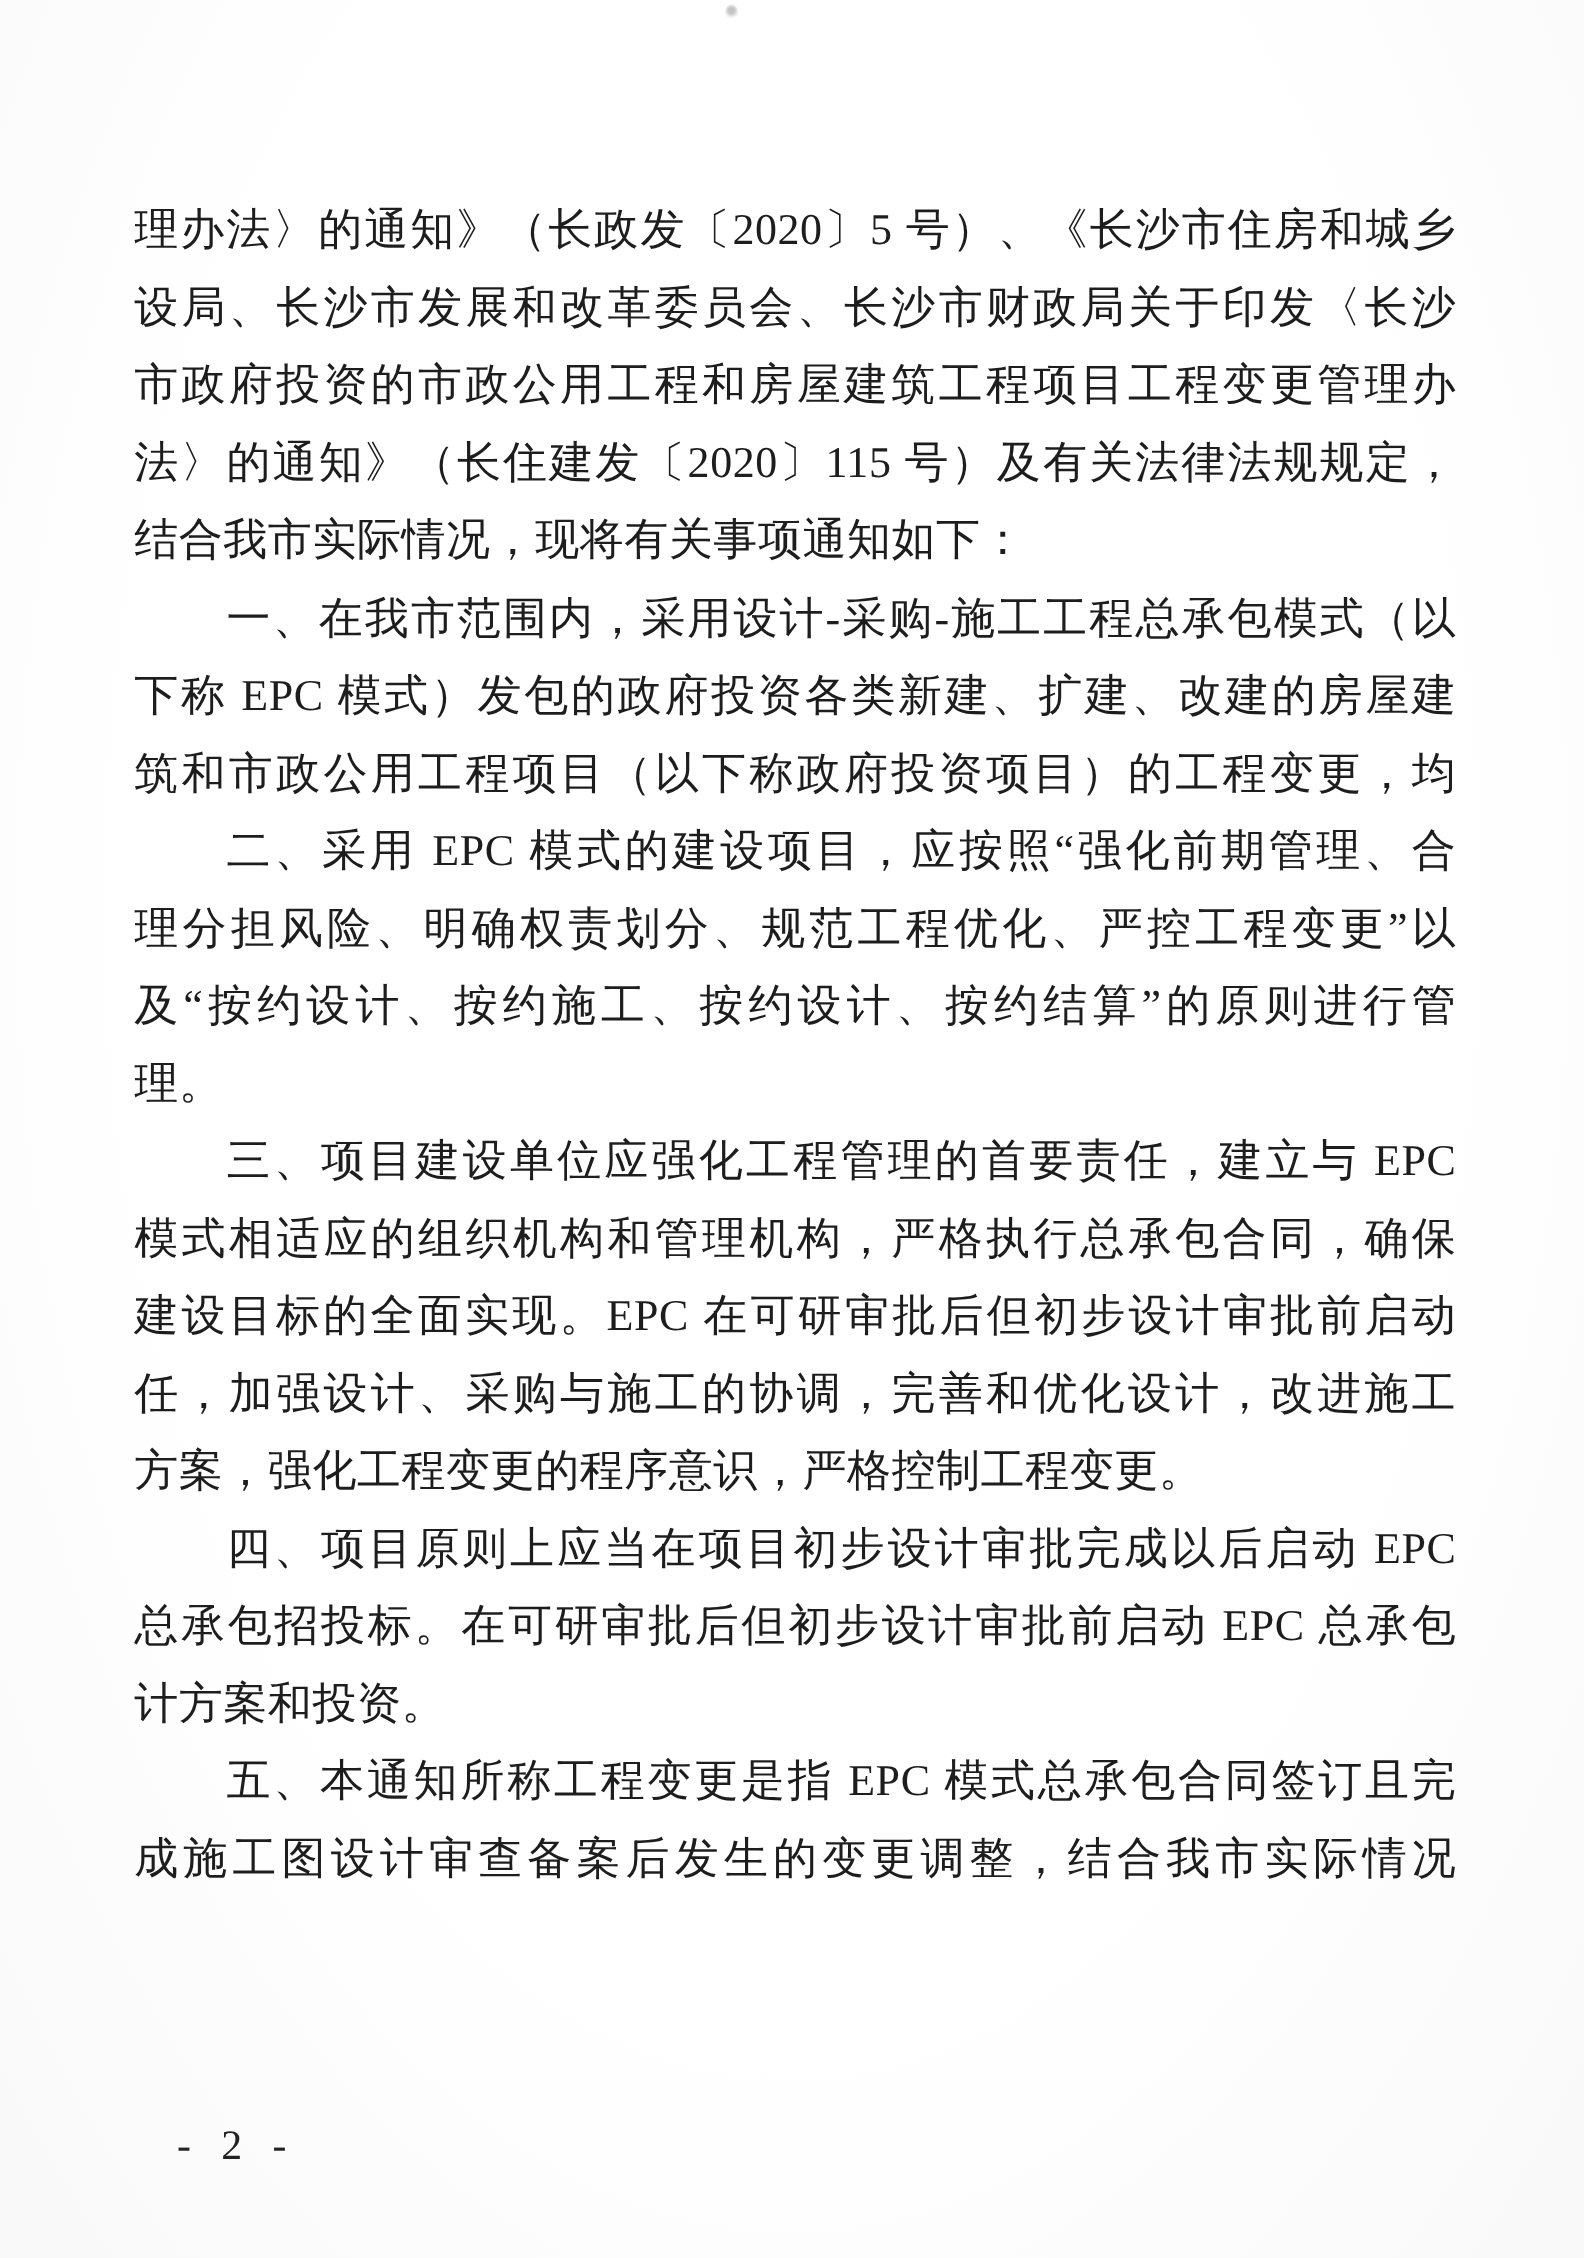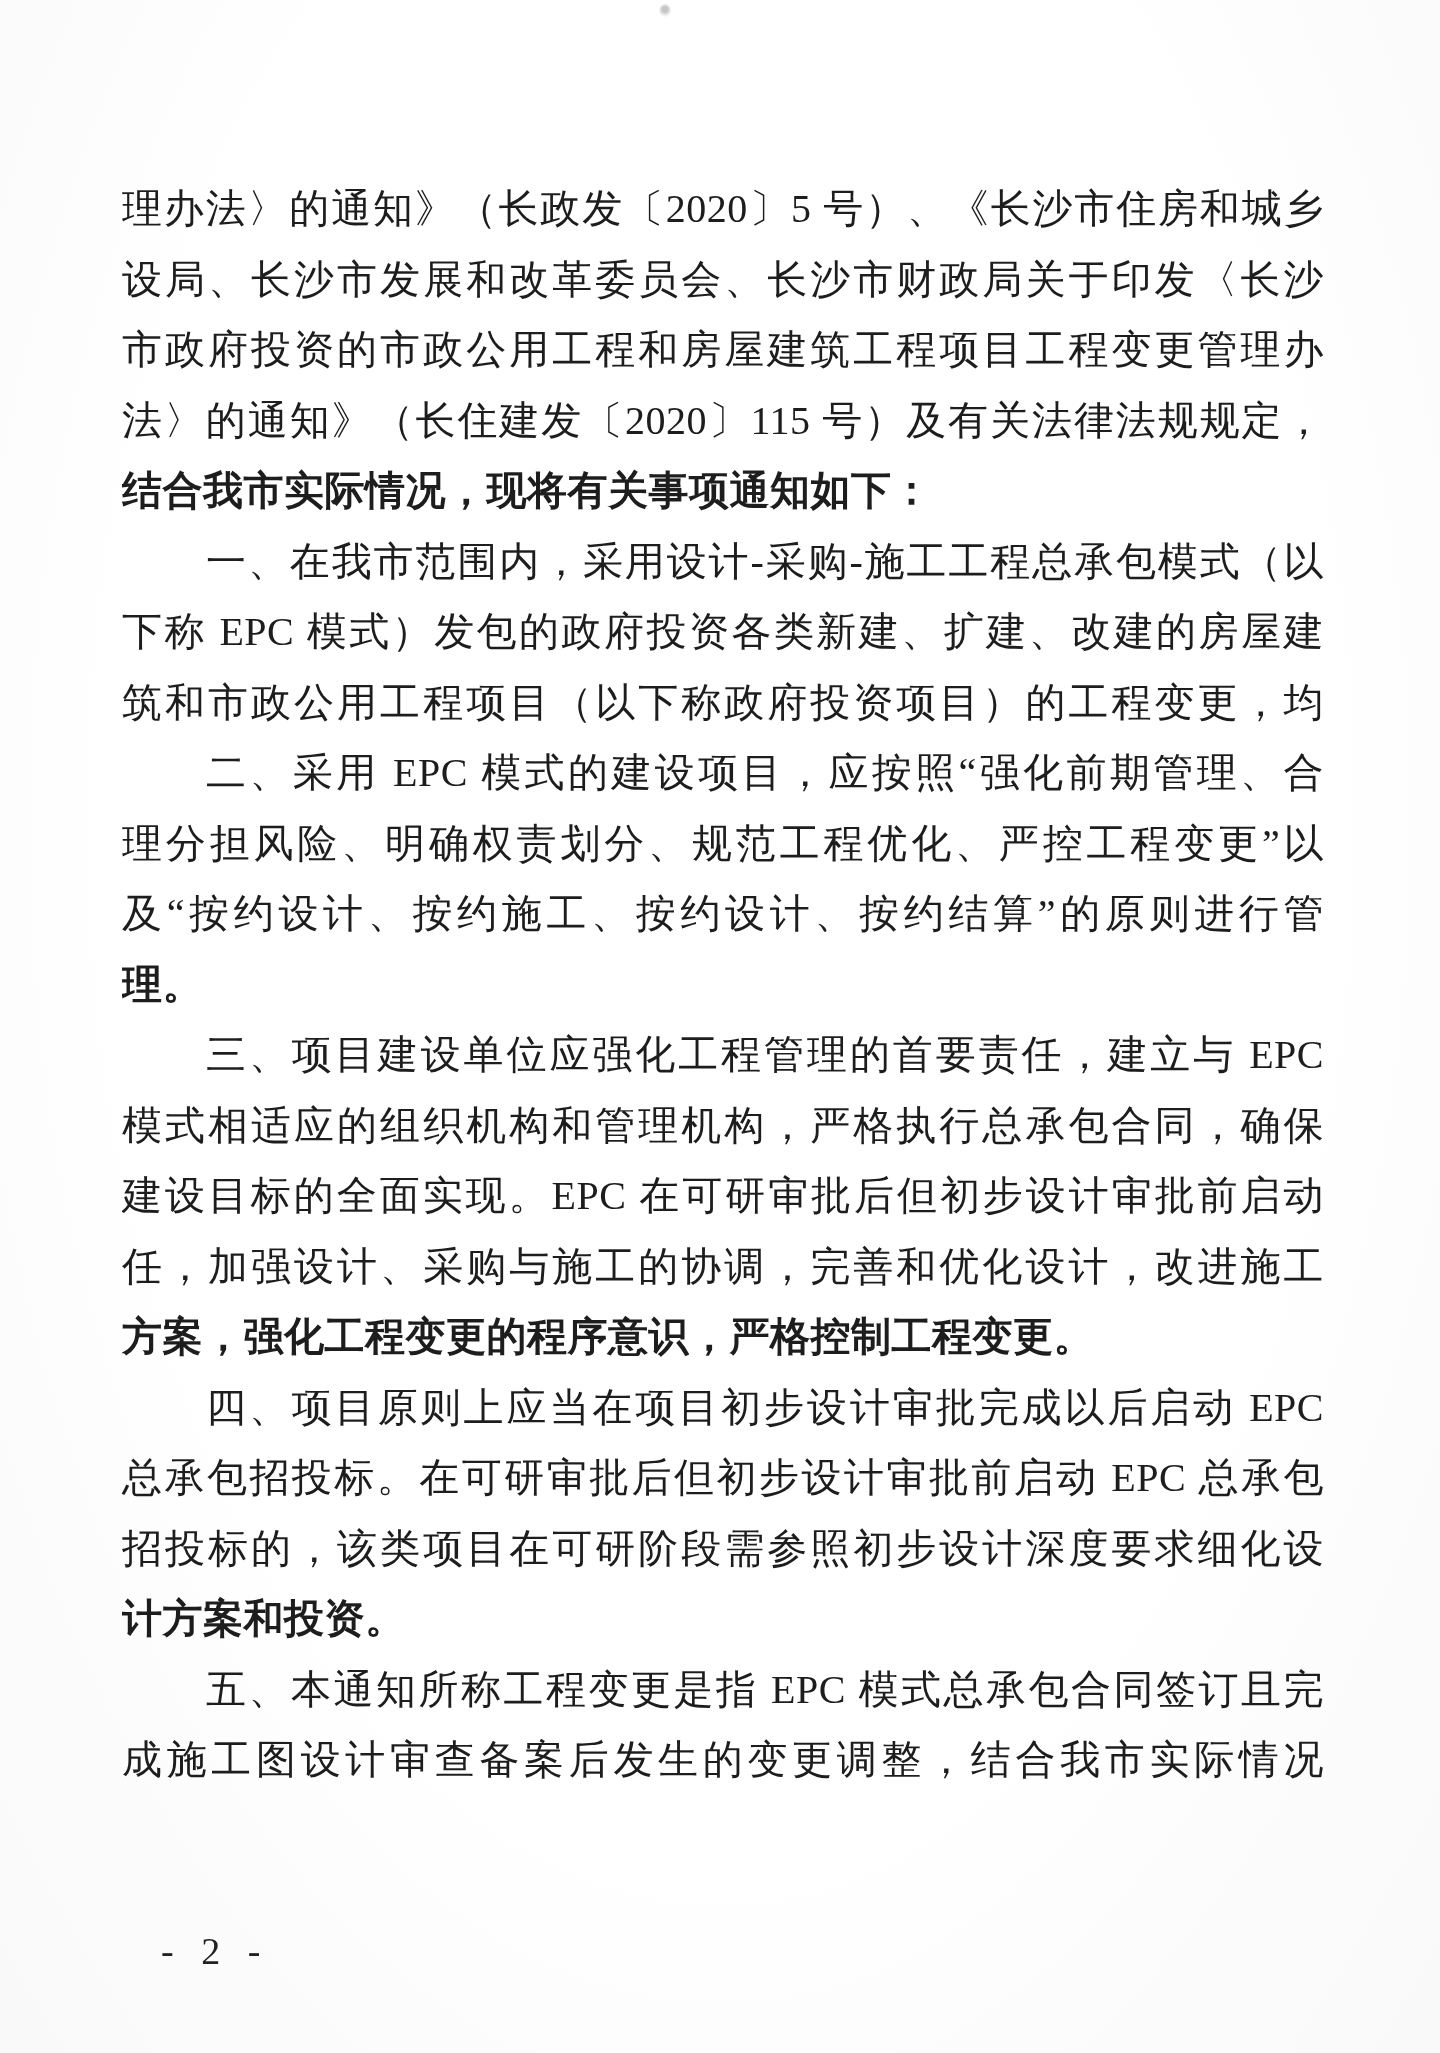--- a/index.html
+++ b/index.html
@@ -44,21 +44,20 @@
     letter-spacing: 0.5px;
     text-align: justify;
     text-align-last: justify;
     text-justify: inter-character;
     white-space: normal;
     overflow: hidden;
   }
   .line.end {
     text-align: left;
     text-align-last: left;
-    font-weight: bold;
   }
   .line.indent {
     text-indent: 84px;
   }
   .footer-pagenum {
     position: absolute;
     left: 161px;
     top: 1929px;
     font-size: 38px;
     letter-spacing: 5px;
@@ -86,21 +85,20 @@
     <div class="line">理分担风险、明确权责划分、规范工程优化、严控工程变更”以</div>
     <div class="line">及“按约设计、按约施工、按约设计、按约结算”的原则进行管</div>
     <div class="line end">理。</div>
     <div class="line indent">三、项目建设单位应强化工程管理的首要责任，建立与 EPC</div>
     <div class="line">模式相适应的组织机构和管理机构，严格执行总承包合同，确保</div>
     <div class="line">建设目标的全面实现。EPC 在可研审批后但初步设计审批前启动</div>
     <div class="line">任，加强设计、采购与施工的协调，完善和优化设计，改进施工</div>
     <div class="line end">方案，强化工程变更的程序意识，严格控制工程变更。</div>
     <div class="line indent">四、项目原则上应当在项目初步设计审批完成以后启动 EPC</div>
     <div class="line">总承包招投标。在可研审批后但初步设计审批前启动 EPC 总承包</div>
-    <div class="line">招投标的，该类项目在可研阶段需参照初步设计深度要求细化设</div>
     <div class="line end">计方案和投资。</div>
     <div class="line indent">五、本通知所称工程变更是指 EPC 模式总承包合同签订且完</div>
     <div class="line">成施工图设计审查备案后发生的变更调整，结合我市实际情况</div>
   </div>
 
   <div class="footer-pagenum">- 2 -</div>
 
 </div>
 
 </body></html>

